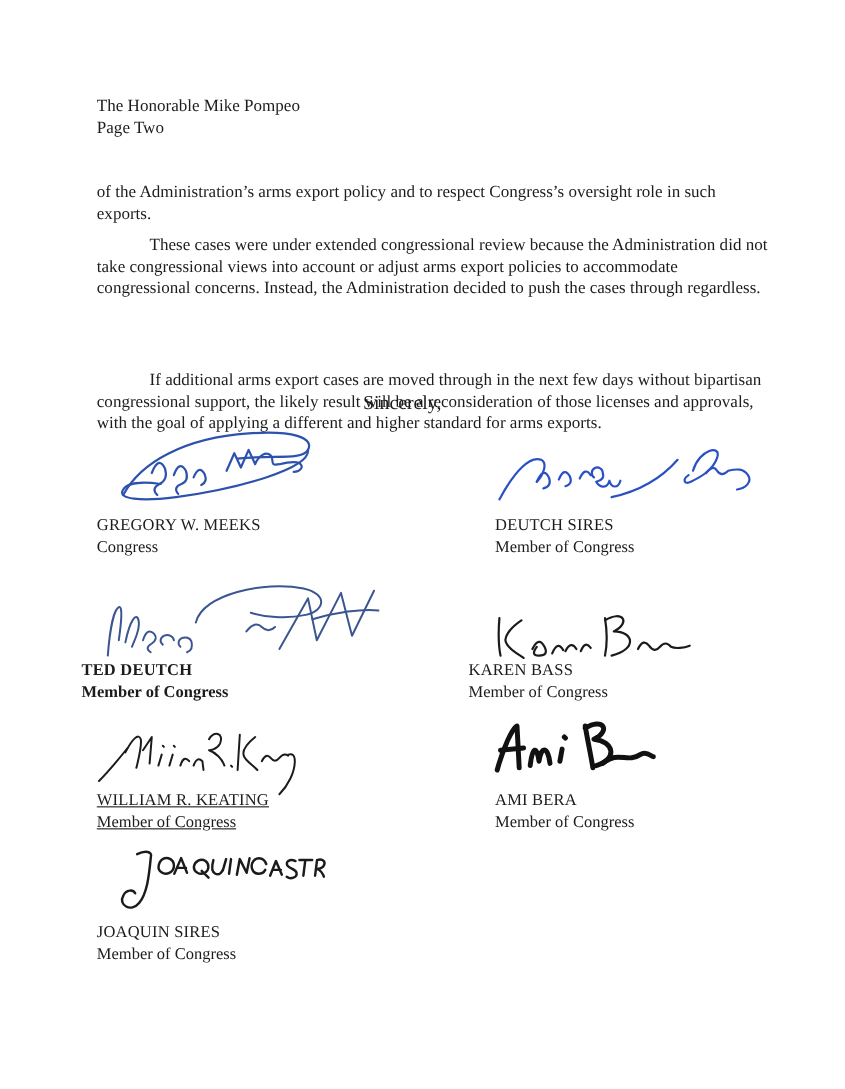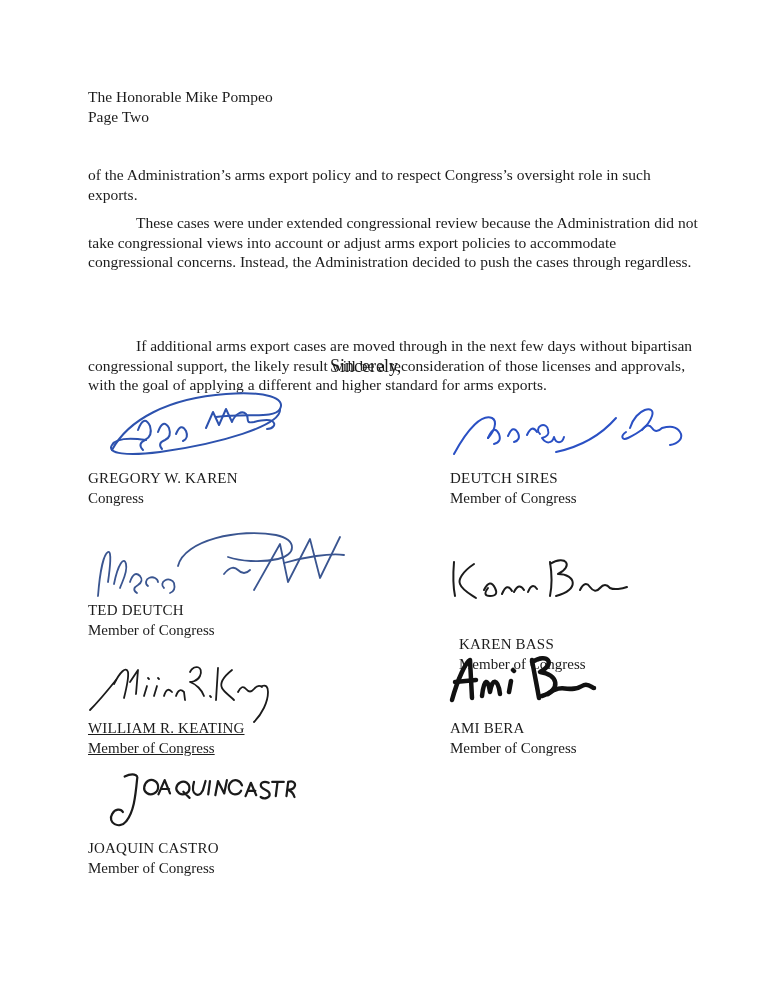--- a/index.html
+++ b/index.html
@@ -60,21 +60,21 @@
     <g stroke-width="2" stroke="#2d52ae">
       <path d="M14,64 C30,34 70,12 128,8 C168,5 188,12 182,23 C176,33 150,27 118,31"></path>
       <path d="M182,23 C184,40 120,58 62,66 C30,70 8,68 14,59 C18,52 34,52 48,54"></path>
       <path d="M40,44 q6,-16 12,-4 q3,10 -5,14 q-8,4 -2,10"></path>
       <path d="M60,46 q5,-14 11,-4 q3,9 -4,12 q-8,3 -3,9"></path>
       <path d="M78,48 q5,-12 10,-3 q3,7 -3,10"></path>
       <path d="M108,42 l7,-16 6,13 7,-16 6,13 c3,-8 10,-12 14,-8 c4,4 -2,10 8,8 c8,-2 14,-3 18,-1 c5,3 1,8 -5,8"></path>
     </g>
   </svg>
   <div class="sig-label" style="left:88px; top:468px;">
-    <div class="sig-name">GREGORY W. KAREN</div>
+    <div class="sig-name">GREGORY W. MEEKS</div>
     <div class="sig-title">Congress</div>
   </div>
 
   <svg class="sig-svg" style="left:448px; top:400px;" width="232" height="58" viewBox="0 0 232 58">
     <g stroke-width="2" stroke="#2a50c4">
       <path d="M6,54 C20,28 34,14 44,18 C50,21 46,32 40,38"></path>
       <path d="M40,38 q6,-14 11,-4 q3,8 -5,10 m14,-8 q5,-12 10,-3 q3,7 -4,9 m13,-7 q5,-11 10,-3"></path>
       <path d="M92,34 a5,5 0 1 1 8,-4 q2,6 -6,8 c4,6 10,6 12,-1 c2,7 8,7 10,0"></path>
       <path d="M108,52 C136,46 154,34 168,18"></path>
       <path d="M182,28 C188,8 208,4 204,16 C200,28 188,34 180,38 C174,41 172,36 178,32"></path>
@@ -92,35 +92,35 @@
       <path d="M24,56 C28,36 34,28 36,36 C38,44 32,54 30,60"></path>
       <path d="M40,54 q4,-12 10,-6 q4,5 -2,9 q-7,4 -1,8"></path>
       <path d="M58,58 a6,5 0 1 1 10,-4"></path>
       <path d="M74,60 a6,5 0 1 1 10,-5 q2,8 -4,10"></path>
       <path d="M88,38 C94,12 150,0 186,7 C208,12 206,27 188,31 C170,35 150,33 138,29"></path>
       <path d="M134,46 q8,-10 14,-4 t12,0"></path>
       <path d="M164,62 L190,16 L198,54 L220,11 L230,50 L250,9"></path>
       <path d="M194,35 C214,29 240,25 254,27"></path>
     </g>
   </svg>
-  <div class="sig-label" style="left:88px; top:600px;">
+  <div class="sig-label" style="left:74px; top:600px;font-weight:bold;">
     <div class="sig-name">TED DEUTCH</div>
     <div class="sig-title">Member of Congress</div>
   </div>
 
   <svg class="sig-svg" style="left:446px; top:556px;" width="182" height="46" viewBox="0 0 182 46">
     <g stroke-width="2" stroke="#1b1b1b">
       <path d="M8,6 C7,18 7,30 9,40 M28,8 C16,16 12,24 14,28 C16,34 24,38 30,42"></path>
       <path d="M38,34 q6,-12 11,-2 q4,8 -5,8 q-8,0 -2,-8"></path>
       <path d="M56,38 q5,-12 10,-3 m2,1 q5,-10 10,-2 m4,2 q4,-10 9,-3"></path>
       <path d="M104,6 C106,18 106,30 104,40 M104,8 C120,-2 128,10 112,18 C130,18 134,34 110,40"></path>
       <path d="M134,34 q5,-10 10,-3 t10,1 t10,0 C168,34 176,33 181,31"></path>
     </g>
   </svg>
-  <div class="sig-label" style="left:459px; top:600px;margin-top:34px;">
+  <div class="sig-label" style="left:426px; top:600px;">
     <div class="sig-name">KAREN BASS</div>
     <div class="sig-title">Member of Congress</div>
   </div>
 
   <svg class="sig-svg" style="left:86px; top:658px;" width="182" height="66" viewBox="0 0 182 66">
     <g stroke-width="1.8" stroke="#1b1b1b">
       <path d="M4,52 C12,44 22,32 30,22"></path>
       <path d="M28,26 C34,14 40,8 42,14 C43,20 40,32 38,40 M44,24 l8,-12 -2,24"></path>
       <path d="M58,38 l3,-10 m7,10 l3,-10 m7,10 q3,-10 8,-4 m4,4 q3,-9 8,-4 l1,8"></path>
       <path d="M62,20 l1,1 M72,20 l1,1"></path>
@@ -160,17 +160,17 @@
       <path d="M126,17 l-2,15"></path>
       <path d="M132,33 l3,-16 7,14 3,-15"></path>
       <path d="M162,22 c-2,-6 -9,-8 -13,-3 c-4,5 -1,13 5,13 c3,0 6,-2 7,-4"></path>
       <path d="M166,34 l6,-15 6,14 M169,28 l8,0"></path>
       <path d="M192,19 c-6,-3 -11,1 -8,5 c2,3 8,3 9,7 c1,5 -6,7 -10,4"></path>
       <path d="M196,18 l13,0 M202,18 l-2,16"></path>
       <path d="M212,34 l2,-16 c6,-2 10,2 6,7 c-2,2 -6,2 -6,2 c3,1 6,5 7,8"></path>
     </g>
   </svg>
   <div class="sig-label" style="left:88px; top:838px;">
-    <div class="sig-name">JOAQUIN CASTRO</div>
+    <div class="sig-name">JOAQUIN SIRES</div>
     <div class="sig-title">Member of Congress</div>
   </div>
 
 </div>
 
 </body></html>

